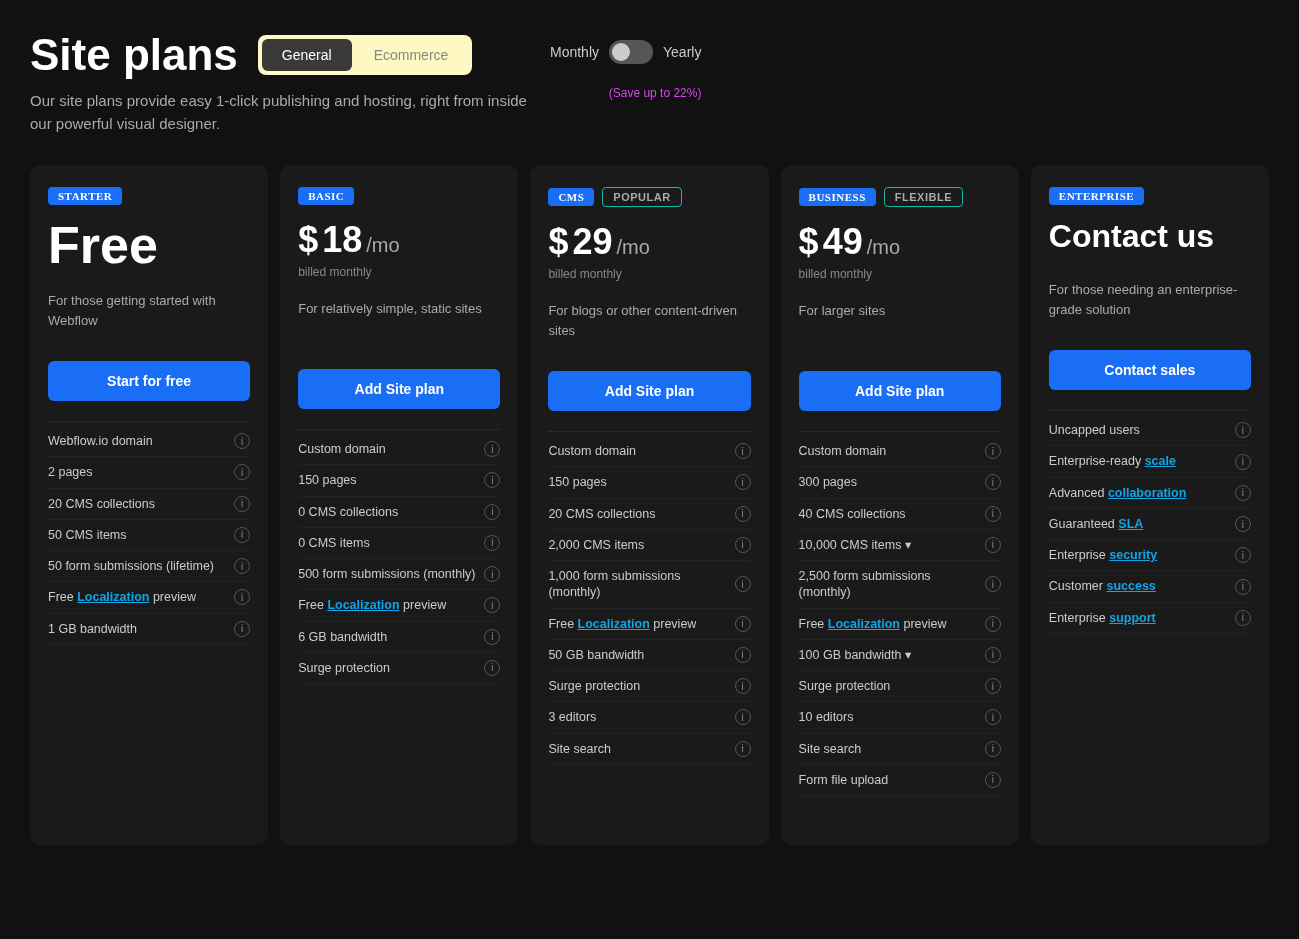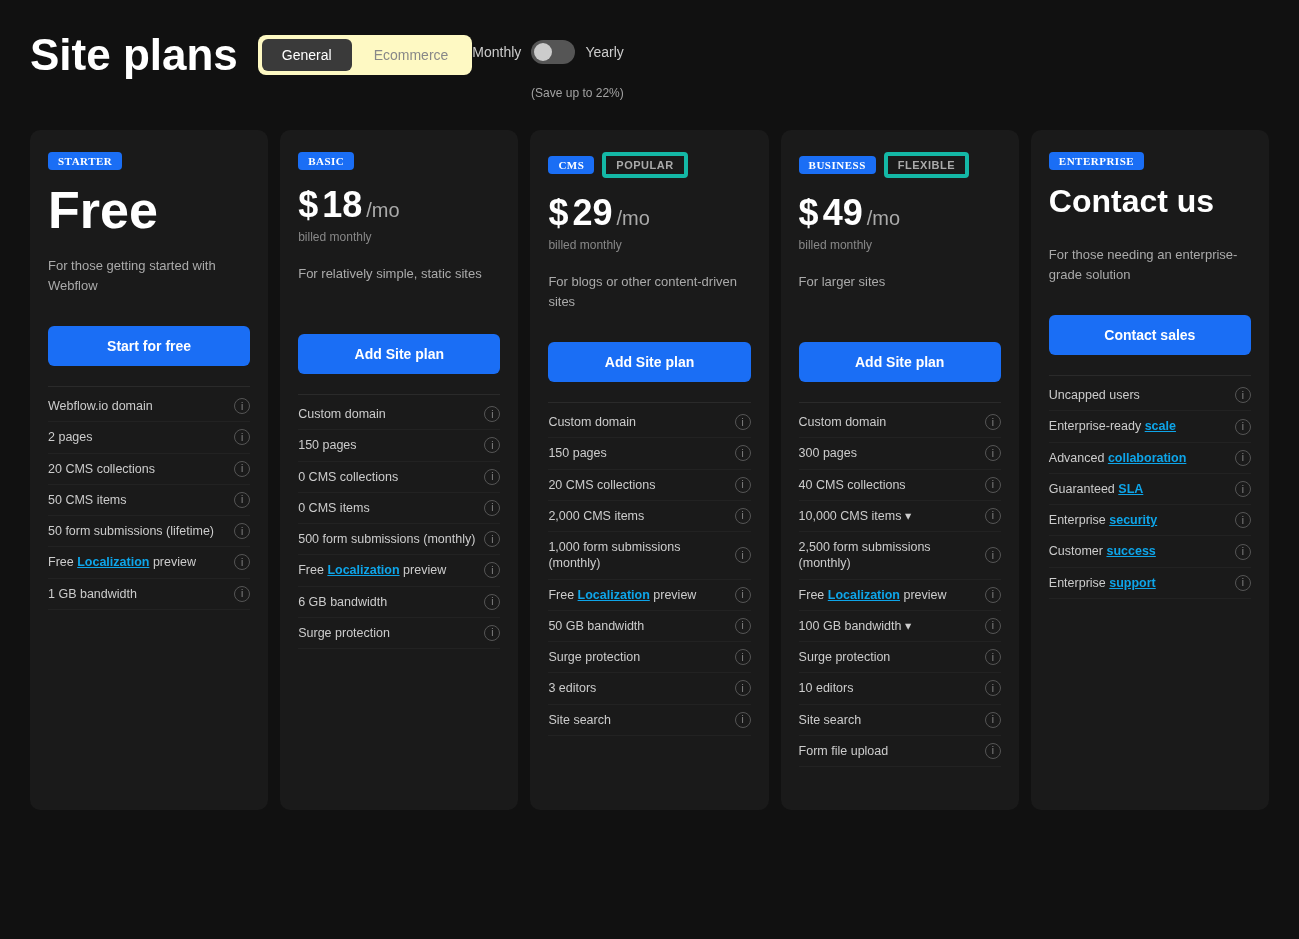--- a/index.html
+++ b/index.html
@@ -104,21 +104,21 @@
       height: 18px;
       background: #ccc;
       border-radius: 50%;
       top: 3px;
       left: 3px;
       transition: left 0.2s;
     }
 
     .save-text {
       font-size: 12px;
-      color: #a3a3a3;
+      color: #d946ef;
     }
 
     .plans-grid {
       display: grid;
       grid-template-columns: repeat(5, 1fr);
       gap: 12px;
       margin-top: 10px;
     }
 
     .plan-card {
@@ -151,21 +151,21 @@
     }
 
     .plan-badge-tag {
       display: inline-block;
       padding: 3px 10px;
       border-radius: 4px;
       font-size: 11px;
       font-weight: 600;
       background: transparent;
       color: #aaa;
-      border: 4px solid #14b8a6;
+      border: 1px solid #14b8a6;
       letter-spacing: 0.5px;
     }
 
     .plan-price-area {
       margin-bottom: 10px;
     }
 
     .plan-price-free {
       font-size: 52px;
       font-weight: 800;
@@ -281,20 +281,21 @@
 
 <div class="header-area">
   <div class="header-left">
     <div class="header-top">
       <h1 class="page-title">Site plans</h1>
       <div class="tab-group">
         <button class="tab-btn active">General</button>
         <button class="tab-btn inactive">Ecommerce</button>
       </div>
     </div>
+    <p class="subtitle">Our site plans provide easy 1-click publishing and hosting, right from inside our powerful visual designer.</p>
   </div>
   <div class="billing-toggle">
     <div class="toggle-row">
       <span class="toggle-label">Monthly</span>
       <div class="toggle-switch"></div>
       <span class="toggle-label">Yearly</span>
     </div>
     <span class="save-text">(Save up to 22%)</span>
   </div>
 </div>

